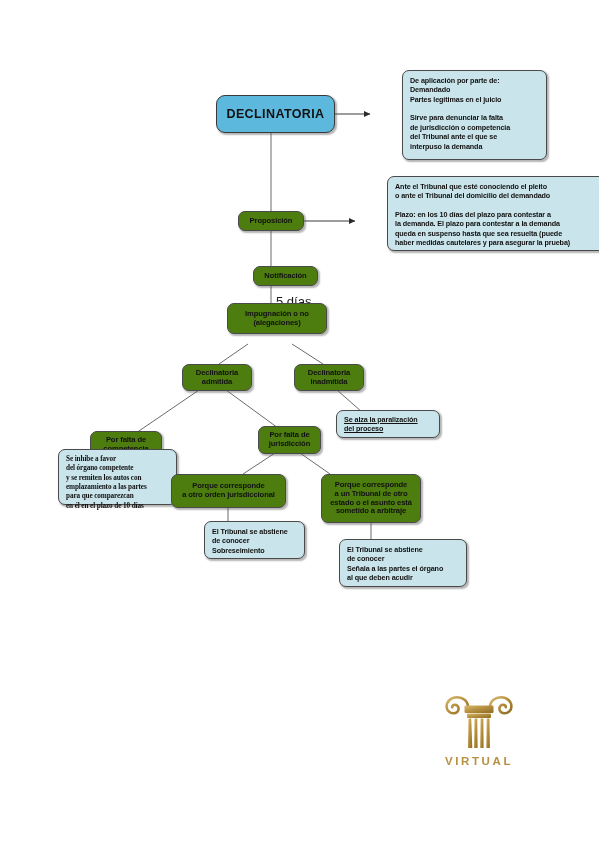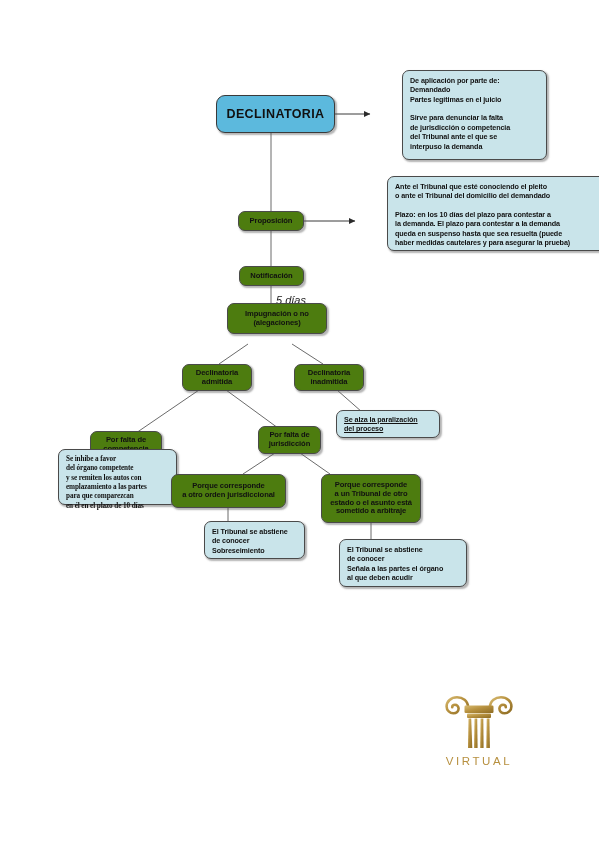--- a/index.html
+++ b/index.html
@@ -71,25 +71,24 @@
     line-height: 1.3;
     display: flex;
     align-items: center;
   }
   .node.note.top {
     align-items: flex-start;
     margin-left: 32px;
   }
   .edge-label {
     position: absolute;
-    font-size: 11px;
+    font-size: 13px;
     color: #1a1a1a;
     font-family: "Liberation Sans", sans-serif;
     white-space: nowrap;
-    font-style: italic;
   }
   
   #logo {
     position: absolute;
     left: 418px;
     top: 694px;
     width: 122px;
     height: 100px;
   }
   #logo .col-svg {
@@ -104,21 +103,21 @@
     color: #3b3f45;
     font-weight: normal;
     margin-top: 2px;
   }
   #logo .brand-sub {
     text-align: center;
     font-family: "Liberation Sans", sans-serif;
     font-size: 11.5px;
     letter-spacing: 2.6px;
     color: #b79040;
-    font-weight: normal;
+    font-weight: bold;
     margin-top: 1px;
   }
 </style>
 </head>
 <body>
 
 <div id="page">
 
   <svg id="edges" viewBox="0 0 599 848" width="599" height="848">
     <defs>
@@ -174,21 +173,21 @@
   <div class="node flow" style="left:238px; top:211px; width:66px; height:20px;">Proposición</div>
 
   <div class="node note top" style="left:355px; top:176px; width:223px; height:75px;">Ante el Tribunal que esté conociendo el pleito
 o ante el Tribunal del domicilio del demandado
 
 Plazo: en los 10 días del plazo para contestar a
 la demanda. El plazo para contestar a la demanda
 queda en suspenso hasta que sea resuelta (puede
 haber medidas cautelares y para asegurar la prueba)</div>
 
-  <div class="node flow" style="left:239px; top:266px; width:65px; height:20px;">Notificación</div>
+  <div class="node flow" style="left:253px; top:266px; width:65px; height:20px;">Notificación</div>
 
   <span class="edge-label" style="left:276px; top:294px;">5 días</span>
 
   <div class="node flow" style="left:227px; top:303px; width:100px; height:31px;">Impugnación o no
 (alegaciones)</div>
 
   <div class="node flow" style="left:182px; top:364px; width:70px; height:27px;">Declinatoria
 admitida</div>
 
   <div class="node flow" style="left:294px; top:364px; width:70px; height:27px;">Declinatoria

